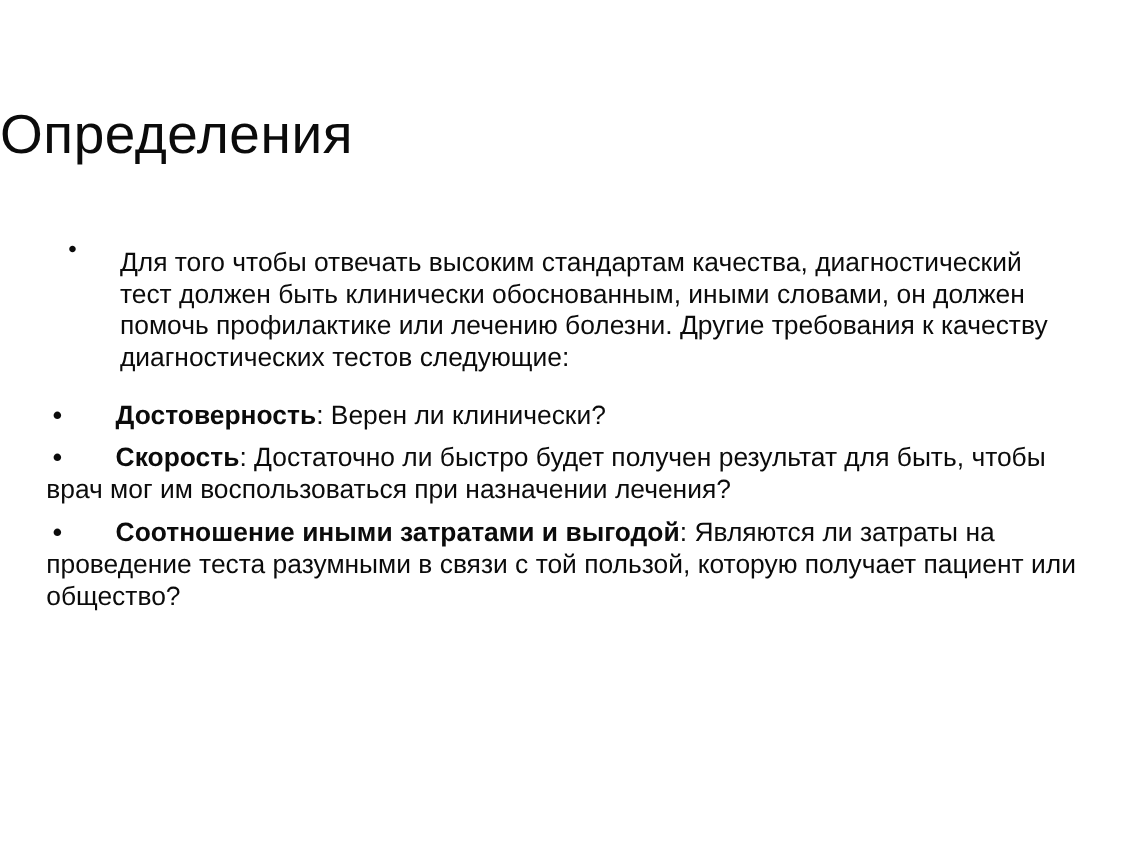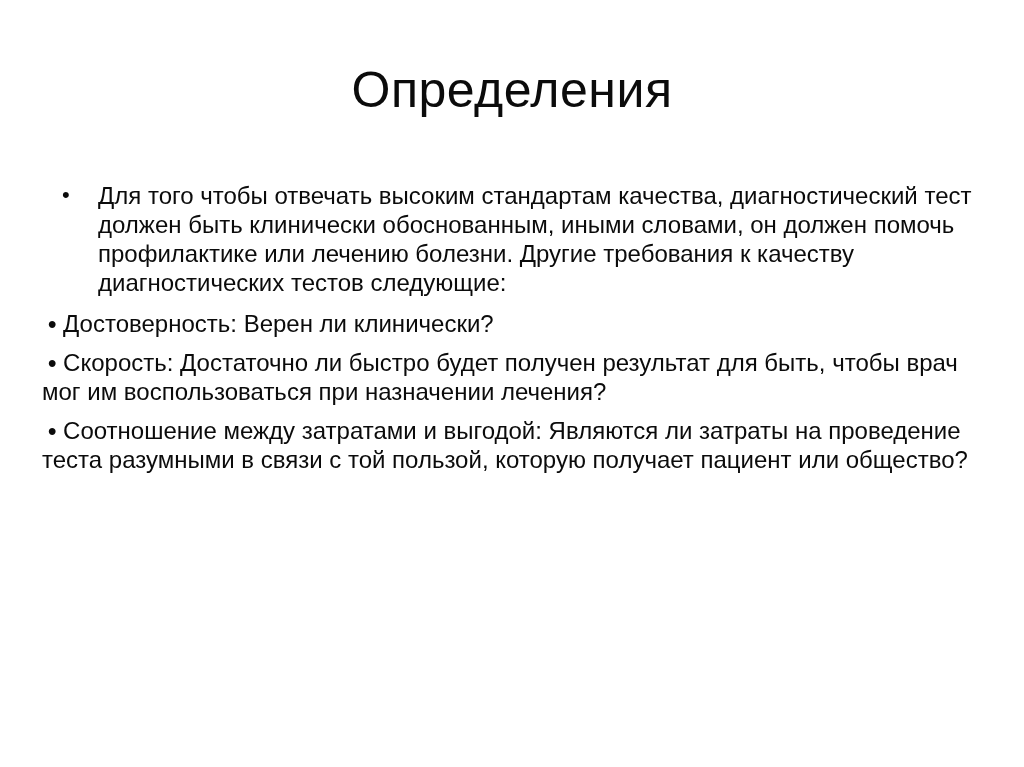--- a/index.html
+++ b/index.html
@@ -8,22 +8,21 @@
     width: 1024px;
     height: 767px;
     background: #ffffff;
     color: #0b0b0b;
     font-family: "Liberation Sans", "DejaVu Sans", sans-serif;
     overflow: hidden;
     box-sizing: border-box;
   }
   .title {
     margin: 0;
-    padding-top: 60px;
-    text-align: center;
+    padding-top: 92px;
     font-size: 50px;
     line-height: 60px;
     font-weight: 400;
     letter-spacing: 0.5px;
     color: #0b0b0b;
   }
   .body {
     margin: 60px 40px 0 42px;
     font-size: 24px;
     line-height: 29px;
@@ -31,27 +30,27 @@
   .intro {
     display: flex;
     align-items: flex-start;
     margin: 0 0 11px 0;
   }
   .intro-bullet {
     flex: 0 0 35px;
     padding-left: 20px;
     font-size: 22px;
   }
-  .intro-text { margin: 1px; flex: 1 1 auto; }
+  .intro-text { margin: 12px; flex: 1 1 auto; }
   .item {
     margin: 10px 0 0 0;
     text-indent: 6px;
   }
   .item .bullet { font-weight: 700; }
-  .item .term { font-weight: 400; }
+  .item .term { font-weight: 700; margin-left: 42px; }
   .item .colon { font-weight: 400; }
 </style>
 </head>
 <body>
 
 <div class="slide">
   <h1 class="title">Определения</h1>
 
   <div class="body">
 
@@ -68,18 +67,18 @@
 
 
     <p class="item">
       <span class="bullet">•</span>
       <span class="term">Скорость</span><span class="colon">:</span>
       <span class="def">Достаточно ли быстро будет получен результат для быть, чтобы врач мог им воспользоваться при назначении лечения?</span>
     </p>
 
     <p class="item">
       <span class="bullet">•</span>
-      <span class="term">Соотношение между затратами и выгодой</span><span class="colon">:</span>
+      <span class="term">Соотношение иными затратами и выгодой</span><span class="colon">:</span>
       <span class="def">Являются ли затраты на проведение теста разумными в связи с той пользой, которую получает пациент или общество?</span>
     </p>
 
   </div>
 </div>
 
 </body></html>

